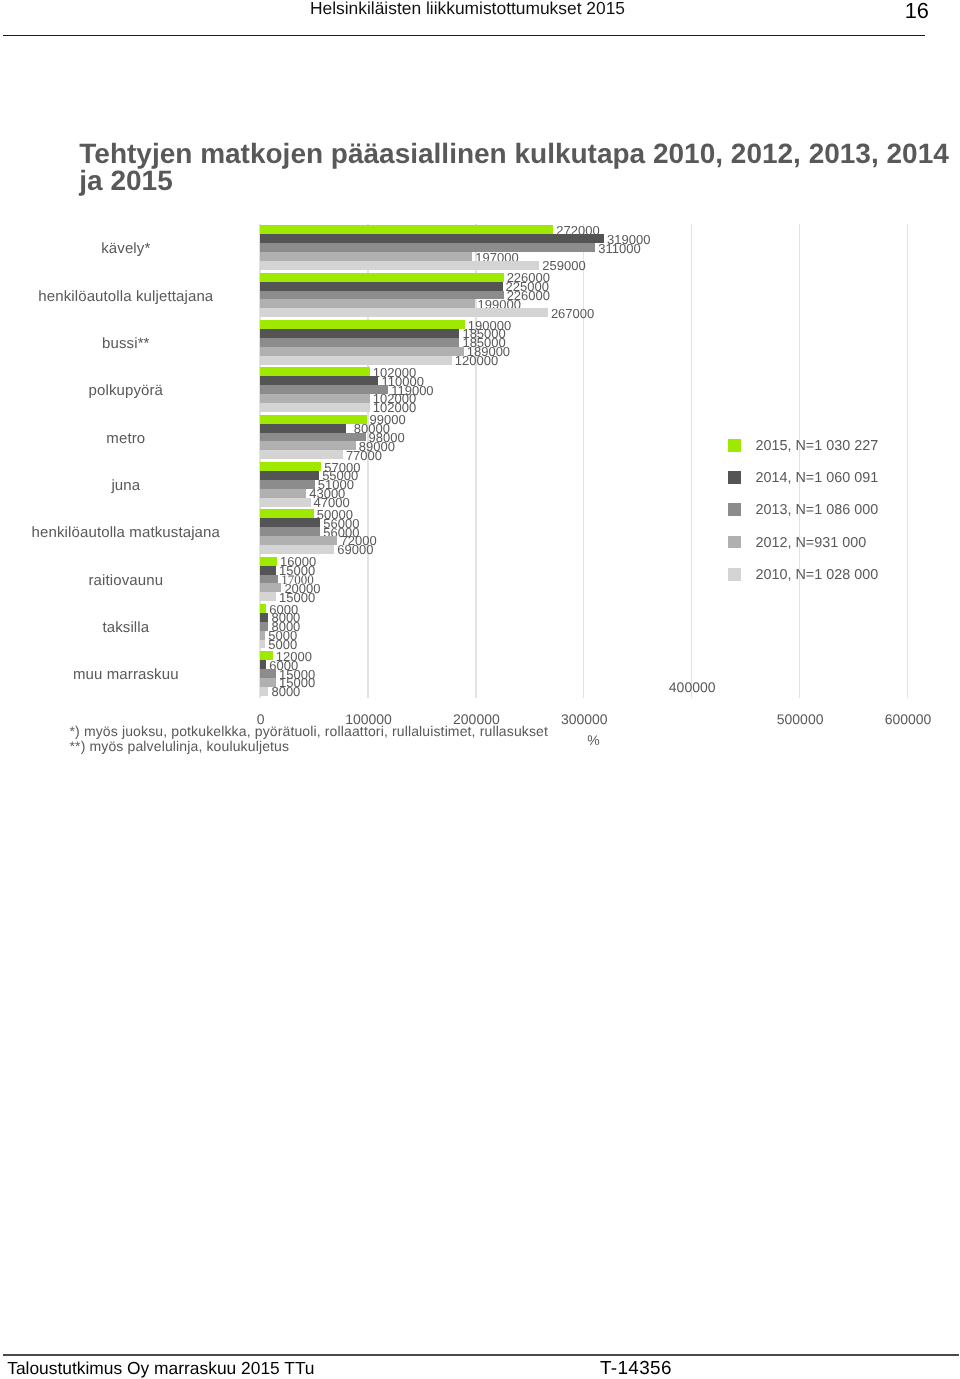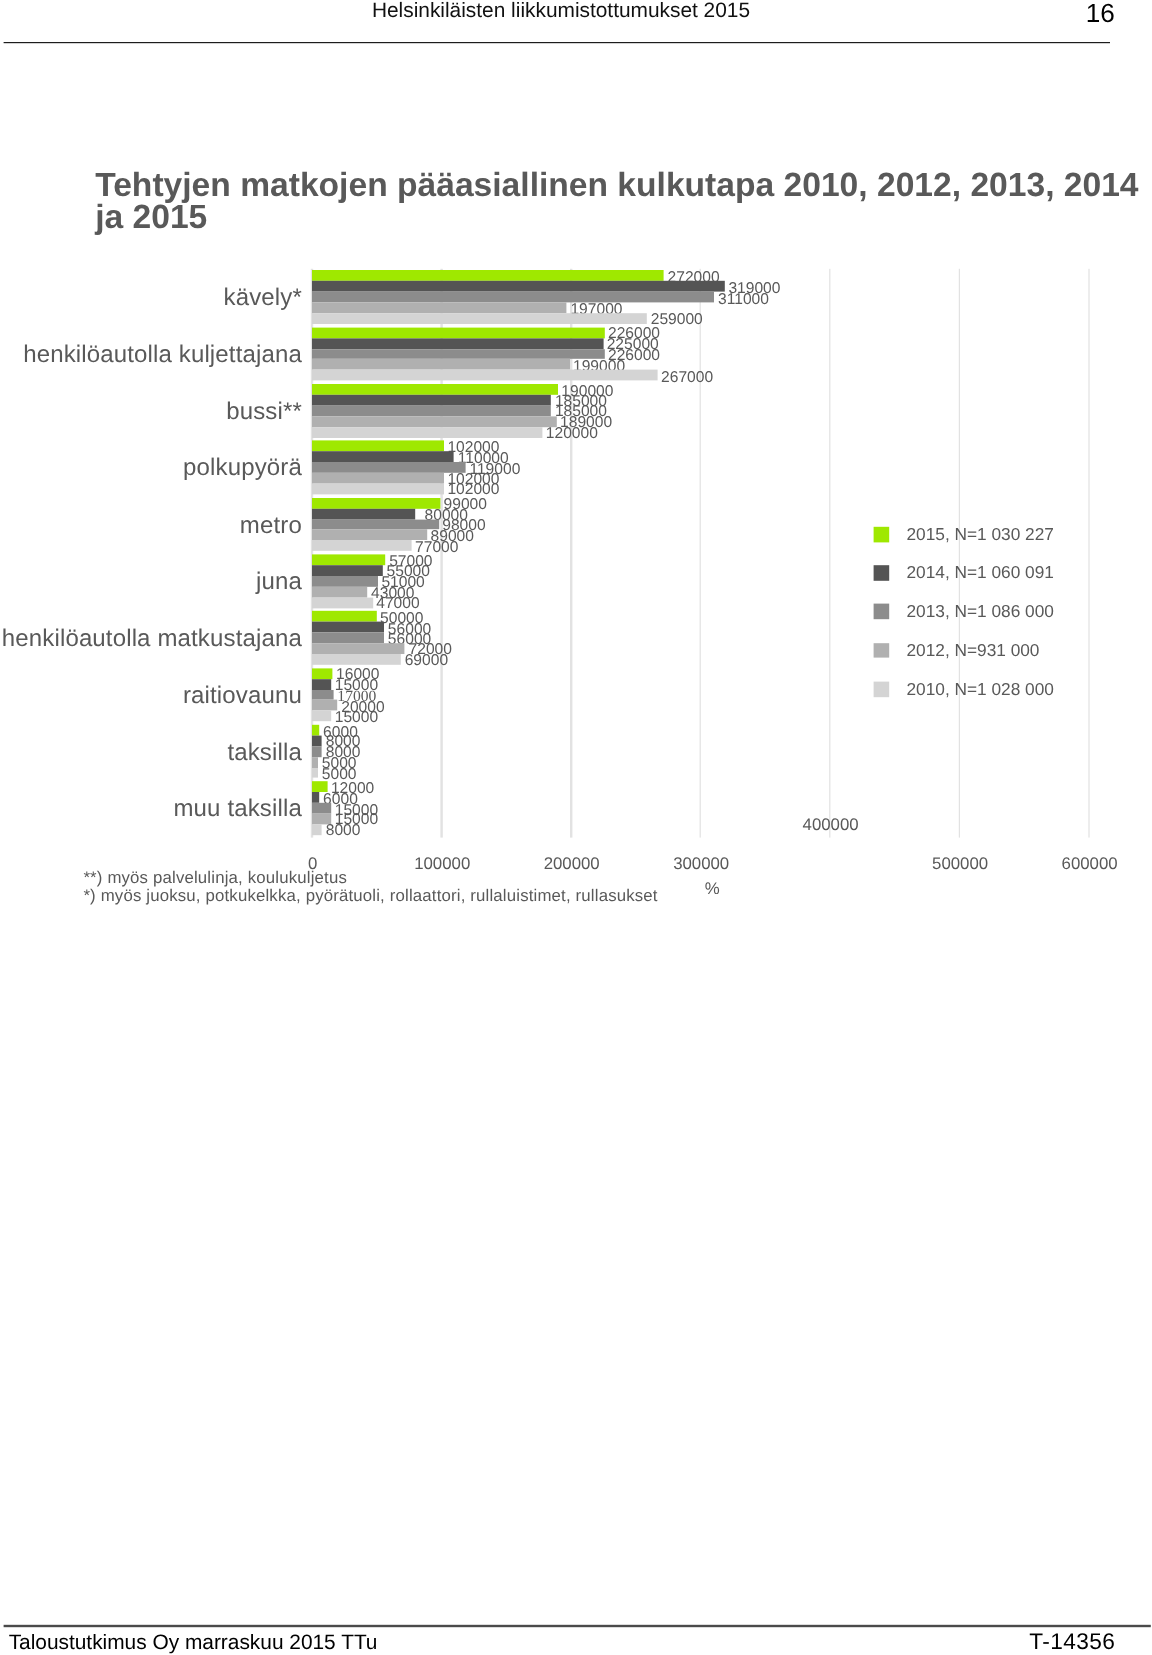--- a/index.html
+++ b/index.html
@@ -16,37 +16,37 @@
   #doc-header-page{position:absolute;left:840px;top:0.2px;width:89px;text-align:right;
       font-size:21.8px;line-height:22px;color:#000;}
   #header-rule{position:absolute;left:3px;top:34.6px;width:922px;height:1.1px;
       background:#1c1c1c;}
 
   
   #footer-rule{position:absolute;left:2.8px;top:1353.9px;width:956.4px;height:2.2px;
       background:#4a4a4a;}
   #footer-left{position:absolute;left:7.2px;top:1358.2px;font-size:17.4px;line-height:21px;color:#000;
       white-space:nowrap;}
-  #footer-right{position:absolute;left:600px;top:1357.6px;width:329.5px;text-align:right;
+  #footer-right{position:absolute;left:600px;top:1357.6px;width:329.5px;text-align:left;
       font-size:18.9px;line-height:21px;color:#000;white-space:nowrap;letter-spacing:0.35px;}
 
   
   #chart-title{position:absolute;left:79.3px;top:139.6px;width:880px;
       font-size:28px;font-weight:bold;line-height:27.4px;color:#595959;}
   #chart-title .t1{display:block;}
   #chart-title .t2{display:block;letter-spacing:-0.335px;}
 
   
   #chart{position:absolute;left:0;top:0;width:960px;height:1379px;}
   .plot{position:absolute;left:259.8px;top:224px;width:647.4px;height:473.3px;}
   .gridline{position:absolute;top:0;width:1.3px;height:474.3px;background:#e2e2e2;}
   .bar{position:absolute;height:8.88px;}
   .vlabel{position:absolute;font-size:13px;line-height:13px;color:#595959;white-space:nowrap;}
-  .catlabel{position:absolute;font-size:20px;line-height:15px;color:#595959;
-      letter-spacing:0.12px;text-align:right;white-space:nowrap;}
+  .catlabel{position:absolute;font-size:15px;line-height:15px;color:#595959;
+      letter-spacing:0.12px;text-align:center;white-space:nowrap;}
   .xtick{position:absolute;font-size:14px;line-height:16px;color:#595959;text-align:center;
       white-space:nowrap;}
   #xaxis-title{position:absolute;font-size:14px;line-height:16px;color:#595959;text-align:center;}
 
   
   #legend{position:absolute;left:728.1px;top:438.8px;}
   .legend-item{position:absolute;left:0;height:14px;}
   .legend-swatch{position:absolute;left:0;top:0;width:13.4px;height:12.9px;}
   .legend-label{position:absolute;left:27.3px;top:-0.9px;font-size:14.4px;line-height:16px;
       color:#595959;white-space:nowrap;}
@@ -182,21 +182,21 @@
     <div id="cat-labels">
         <div class="catlabel" style="left: 0px; width: 251.6px; top: 241.465px;">kävely*</div>
         <div class="catlabel" style="left: 0px; width: 251.6px; top: 288.795px;">henkilöautolla kuljettajana</div>
         <div class="catlabel" style="left: 0px; width: 251.6px; top: 336.125px;">bussi**</div>
         <div class="catlabel" style="left: 0px; width: 251.6px; top: 383.455px;">polkupyörä</div>
         <div class="catlabel" style="left: 0px; width: 251.6px; top: 430.785px;">metro</div>
         <div class="catlabel" style="left: 0px; width: 251.6px; top: 478.115px;">juna</div>
         <div class="catlabel" style="left: 0px; width: 251.6px; top: 525.445px;">henkilöautolla matkustajana</div>
         <div class="catlabel" style="left: 0px; width: 251.6px; top: 572.775px;">raitiovaunu</div>
         <div class="catlabel" style="left: 0px; width: 251.6px; top: 620.105px;">taksilla</div>
-        <div class="catlabel" style="left: 0px; width: 251.6px; top: 667.435px;">muu taksilla</div>
+        <div class="catlabel" style="left: 0px; width: 251.6px; top: 667.435px;">muu marraskuu</div>
       </div>
     <div id="x-labels">
         <div class="xtick" style="left: 200.6px; width: 120px; top: 710.8px;">0</div>
         <div class="xtick" style="left: 308.5px; width: 120px; top: 710.8px;">100000</div>
         <div class="xtick" style="left: 416.4px; width: 120px; top: 710.8px;">200000</div>
         <div class="xtick" style="left: 524.3px; width: 120px; top: 710.8px;">300000</div>
         <div class="xtick" style="left: 632.2px; width: 120px; top: 679px;">400000</div>
         <div class="xtick" style="left: 740.1px; width: 120px; top: 710.8px;">500000</div>
         <div class="xtick" style="left: 848px; width: 120px; top: 710.8px;">600000</div>
       </div>
@@ -219,21 +219,21 @@
           <div class="legend-label">2012, N=931 000</div>
         </div>
         <div class="legend-item" style="top: 129px;">
           <div class="legend-swatch" style="background: rgb(212, 212, 212);"></div>
           <div class="legend-label">2010, N=1 028 000</div>
         </div>
       </div>
   </div>
 
   <div id="footnotes">
+      <div>*) myös juoksu, potkukelkka, pyörätuoli, rollaattori, rullaluistimet, rullasukset</div>
       <div>**) myös palvelulinja, koulukuljetus</div>
-      <div>*) myös juoksu, potkukelkka, pyörätuoli, rollaattori, rullaluistimet, rullasukset</div>
     </div>
 
   <div id="footer-rule"></div>
   <div id="footer-left">Taloustutkimus Oy marraskuu 2015 TTu</div>
   <div id="footer-right">T-14356</div>
 
 </div>
 
 </body></html>

